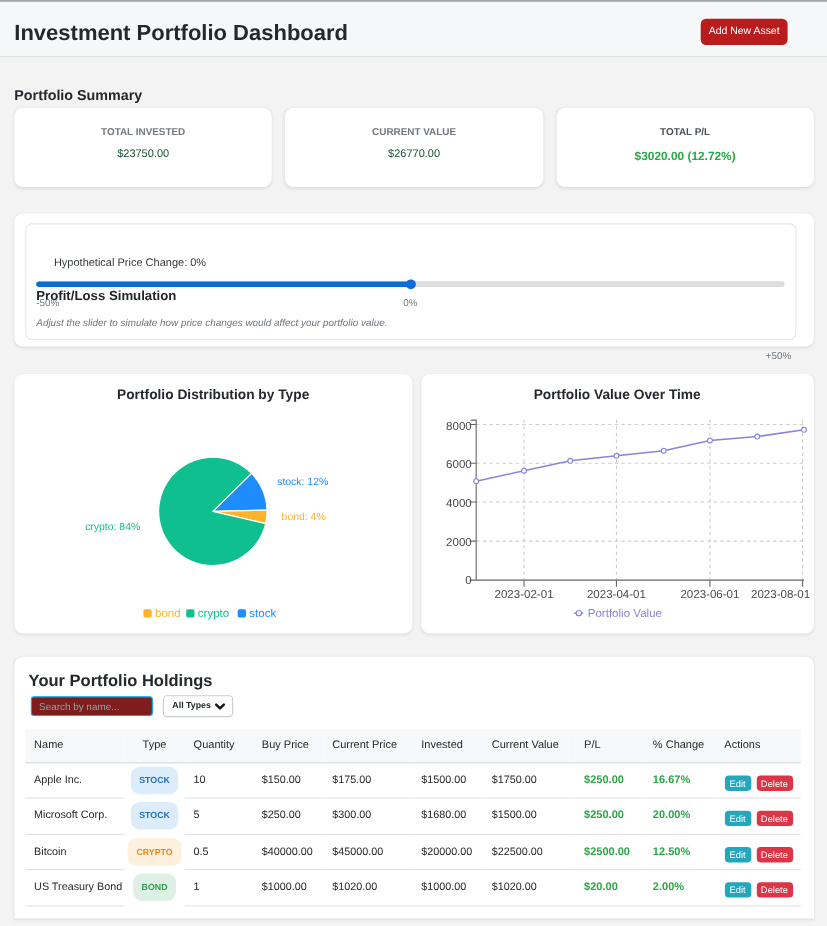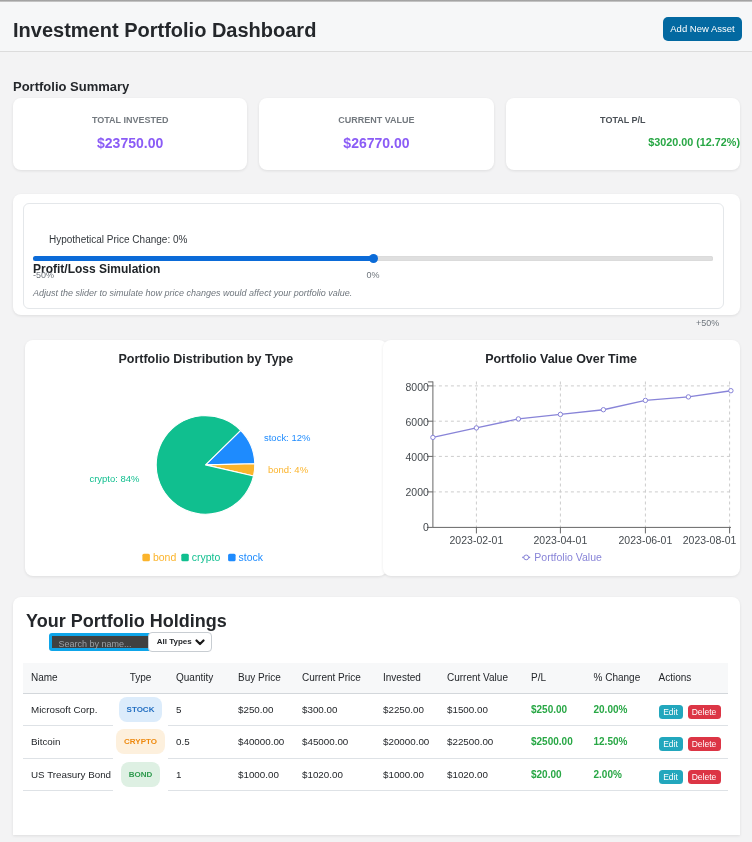--- a/index.html
+++ b/index.html
@@ -5,49 +5,49 @@
 * { margin:0; padding:0; box-sizing:border-box; }
 html,body { width:752px; height:842px; overflow:hidden; }
 body { font-family:"Liberation Sans", sans-serif; background:#f3f3f4; position:relative; }
 .abs { position:absolute; }
 .card { background:#fff; border-radius:8px; box-shadow:0 1px 3px rgba(0,0,0,0.09); }
 
 
 #topedge { left:0; top:0; width:752px; height:2px; background:linear-gradient(#949494,#d2d2d2); }
 #topbar { left:0; top:0; width:752px; height:52px; border-bottom:1px solid #dcdcdc; background:#f6f7f8; }
 #title { left:13px; top:19px; font-size:20px; font-weight:bold; color:#24272b; }
-#addbtn { left:663px; top:17px; width:79px; height:24px; background:#0369a1; border-radius:5px; color:#fff; font-size:9.5px; text-align:center; line-height:24px; }
+#addbtn { left:637px; top:17px; width:79px; height:24px; background:#b91c1c; border-radius:5px; color:#fff; font-size:9.5px; text-align:center; line-height:24px; }
 
 
 #sumhead { left:13px; top:79px; font-size:13px; font-weight:bold; color:#24272b; }
 .scard { top:98px; height:72px; width:234.3px; text-align:center; }
 .slabel { margin-top:17px; font-size:9px; font-weight:bold; color:#73797f; }
-.sval { margin-top:10px; font-size:14px; font-weight:bold; color:#8b5cf6; }
-.sval3 { margin-top:11px; font-size:10.8px; font-weight:bold; color:#28a745;text-align:right; }
+.sval { margin-top:10px; font-size:10px; font-weight:normal; color:#14532d; }
+.sval3 { margin-top:11px; font-size:10.8px; font-weight:bold; color:#28a745; }
 
 
 #slcard { left:13px; top:193.5px; width:727px; height:121px; }
 #slinner { left:22.5px; top:203px; width:701px; height:105.5px; background:#fff; border:1px solid #e4e7ea; border-radius:6px; }
 #sltitle { left:33px; top:216px; font-size:12px; font-weight:bold; color:#202428;margin-top:46px; }
 #slsub { left:33px; top:233.5px; font-size:10px; color:#33383d;padding-left:16px; }
 #sltrack { left:33px; top:255.5px; width:679.5px; height:5px; background:#dfdfdf; border-radius:3px; box-shadow:inset 0 0 1px #bbb; }
 #slfill { left:33px; top:255.5px; width:340px; height:5px; background:#0b6bd8; border-radius:3px 0 0 3px; }
 #slthumb { left:368.5px; top:253.5px; width:9px; height:9px; border-radius:50%; background:#0b6bd8; }
 .sllab { top:269.5px; font-size:9px; color:#6f767d; }
 #slnote { left:33px; top:287.5px; font-size:9px; font-style:italic; color:#6f767d; }
 
 
-#piecard { left:13px; top:339.6px; width:361.6px; height:236px;margin-left:12px; }
+#piecard { left:13px; top:339.6px; width:361.6px; height:236px; }
 #linecard { left:382.6px; top:339.6px; width:357px; height:236px; }
 .ctitle { top:12px; width:100%; text-align:center; font-size:12.5px; font-weight:bold; color:#24272b; position:absolute; }
 
 
 #holdcard { left:13px; top:597.3px; width:727px; height:238px; border-radius:8px 8px 0 0; }
-#holdtitle { left:26px; top:610.5px; font-size:18px; font-weight:bold; color:#24272b; }
-#search { left:27.5px; top:633px; width:111px; height:18px; border:3px solid #0ea5e9; border-radius:3px; background:#404040; font-size:9px; color:#9aa0a6; line-height:16px; padding-left:7px;margin-left:21px; }
+#holdtitle { left:26px; top:610.5px; font-size:15px; font-weight:bold; color:#24272b; }
+#search { left:27.5px; top:633px; width:111px; height:18px; border:1px solid #0ea5e9; border-radius:3px; background:#7f1d1d; font-size:9px; color:#9aa0a6; line-height:16px; padding-left:7px; }
 #typesel { left:147.7px; top:631.7px; width:64.6px; height:20px; border:1px solid #c8cdd2; border-radius:4px; background:#fff; font-size:8px; font-weight:bold; color:#24272b; line-height:18px; padding-left:8px; }
 #typesel svg { position:absolute; right:6px; top:6.5px; }
 
 table { position:absolute; left:23px; top:663px; border-collapse:collapse; table-layout:fixed; width:705px; font-size:9.8px; color:#24272b; }
 thead td { background:#f7f8f9; font-weight:normal; font-size:10px; height:30px; border-bottom:1px solid #d3d7db; }
 tbody td { height:32.5px; border-bottom:1px solid #dee2e6; }
 td { padding:0 0 0 8px; vertical-align:middle; white-space:nowrap; }
 td.tc { text-align:center; padding:0; border-bottom:none !important; }
 thead td.tc { border-bottom:1px solid #d3d7db !important; }
 .badge { display:inline-block; border-radius:8px; font-size:8px; font-weight:bold; padding:0 8px; line-height:25px; height:25px; }
@@ -202,26 +202,38 @@
         <td>Current Price</td>
         <td>Invested</td>
         <td>Current Value</td>
         <td>P/L</td>
         <td>% Change</td>
         <td>Actions</td>
       </tr>
 </thead>
 <tbody>
 <tr>
+        <td>Apple Inc.</td>
+        <td class="tc"><span class="badge b-stock">STOCK</span></td>
+        <td>10</td>
+        <td>$150.00</td>
+        <td>$175.00</td>
+        <td>$1500.00</td>
+        <td>$1750.00</td>
+        <td class="grn">$250.00</td>
+        <td class="grn">16.67%</td>
+        <td><span class="btn b-edit">Edit</span><span class="btn b-del">Delete</span></td>
+      </tr>
+<tr>
         <td>Microsoft Corp.</td>
         <td class="tc"><span class="badge b-stock">STOCK</span></td>
         <td>5</td>
         <td>$250.00</td>
         <td>$300.00</td>
-        <td>$2250.00</td>
+        <td>$1680.00</td>
         <td>$1500.00</td>
         <td class="grn">$250.00</td>
         <td class="grn">20.00%</td>
         <td><span class="btn b-edit">Edit</span><span class="btn b-del">Delete</span></td>
       </tr>
 <tr>
         <td>Bitcoin</td>
         <td class="tc"><span class="badge b-crypto">CRYPTO</span></td>
         <td>0.5</td>
         <td>$40000.00</td>

